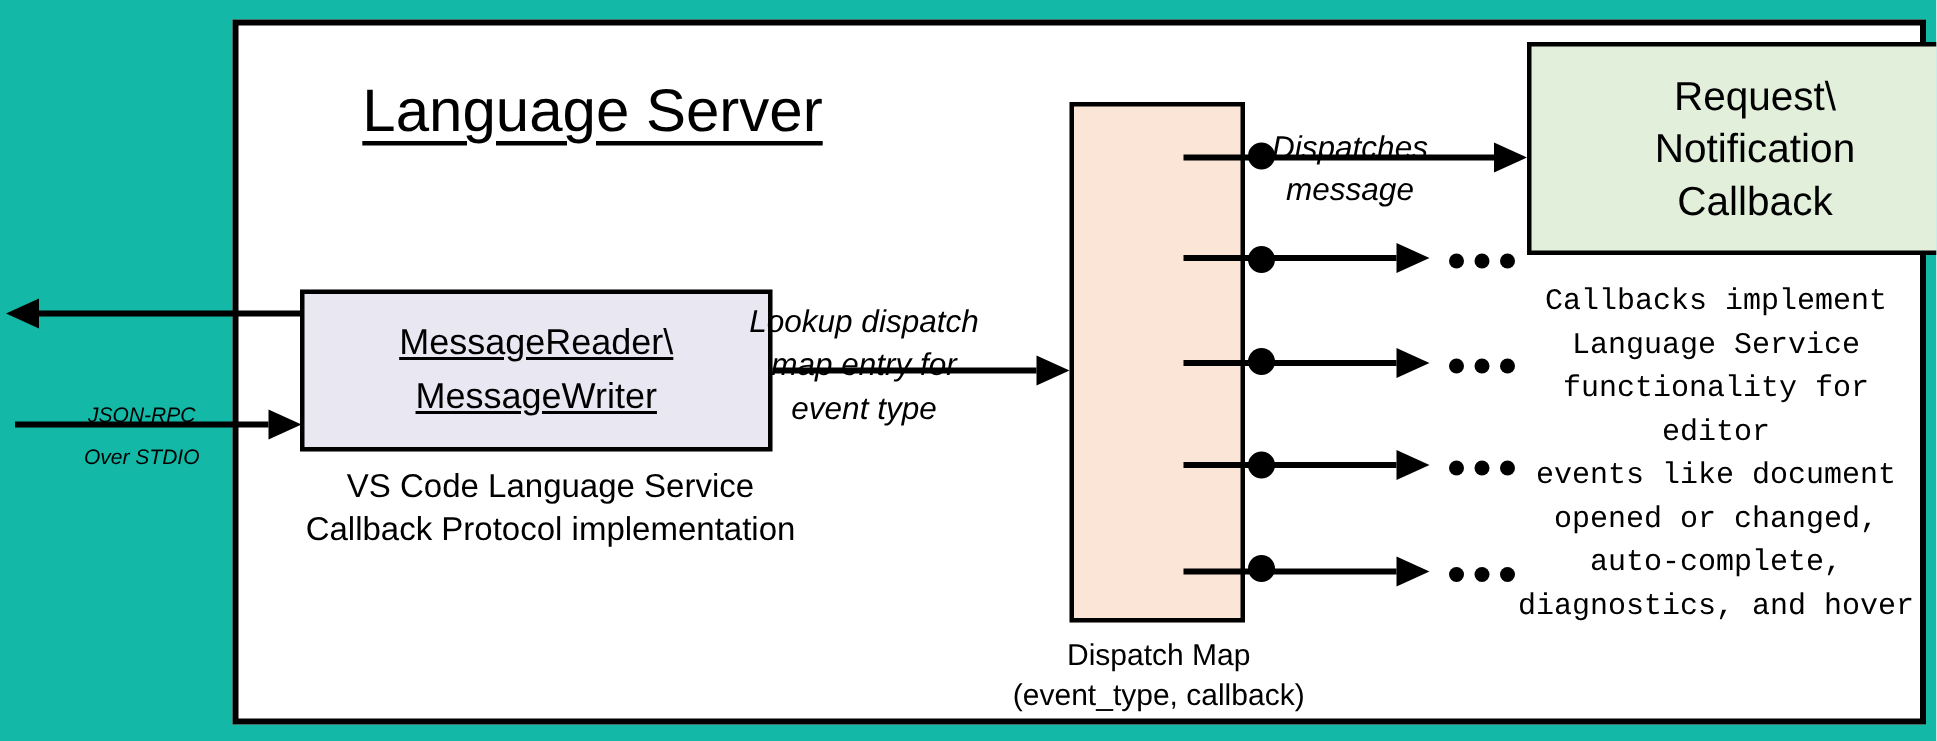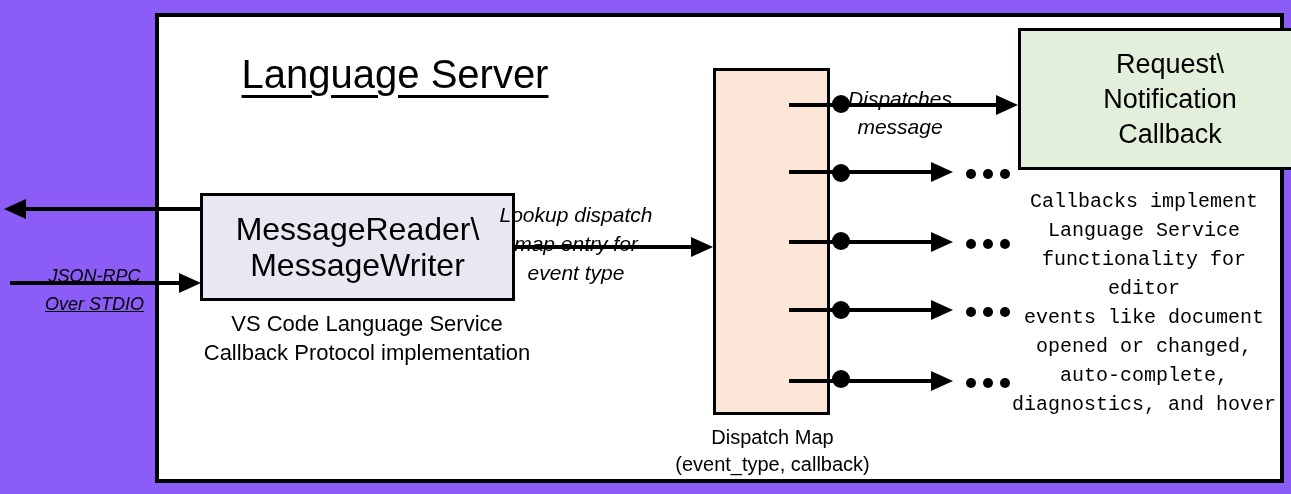--- a/index.html
+++ b/index.html
@@ -1,17 +1,17 @@
 <!DOCTYPE html>
 <html><head>
 <meta charset="utf-8">
 <style>
   html,body{margin:0;padding:0;background:#ffffff;}
   body{font-family:"Liberation Sans",sans-serif;color:#000;}
-  #stage{position:relative;width:1291px;height:494px;background:#8b5cf6;overflow:hidden;}
+  #stage{position:relative;width:1291px;height:494px;background:#14b8a6;overflow:hidden;}
 
   .box{position:absolute;box-sizing:border-box;border:3px solid #000;
        display:flex;align-items:center;justify-content:center;text-align:center;
        white-space:pre-line;}
 
   .outer{position:absolute;box-sizing:border-box;border:4px solid #000;background:#fff;}
 
   .label{position:absolute;text-align:center;white-space:pre-line;}
   .italic{font-style:italic;margin-top:43px;}
 
@@ -43,24 +43,24 @@
   <div class="outer" style="left:155px;top:13px;width:1129px;height:470px;"></div>
 
   <div class="label title" style="left:165px;top:52px;width:460px;">Language Server</div>
 
   <div class="head-left" style="left:4px;top:199px;"></div>
   <div class="hline" style="left:25px;top:207px;width:175px;"></div>
 
   <div class="hline" style="left:10px;top:281px;width:169px;"></div>
   <div class="head-right" style="left:179px;top:273px;"></div>
 
-  <div class="label italic" style="left:12px;top:219px;width:165px;font-size:18px;line-height:28px;text-decoration:underline;">JSON-RPC
+  <div class="label italic" style="left:12px;top:219px;width:165px;font-size:14px;line-height:28px;">JSON-RPC
 Over STDIO</div>
 
-  <div class="box" style="left:200px;top:193px;width:315px;height:108px;background:#E8E7F2;font-size:32px;line-height:36px;">MessageReader\
+  <div class="box" style="left:200px;top:193px;width:315px;height:108px;background:#E8E7F2;font-size:24px;line-height:36px;text-decoration:underline;">MessageReader\
 MessageWriter</div>
 
   <div class="label" style="left:182px;top:309px;width:370px;font-size:22px;line-height:29px;">VS Code Language Service
 Callback Protocol implementation</div>
 
   <div class="label italic" style="left:470px;top:157px;width:212px;font-size:21px;line-height:29px;">Lookup dispatch
 map entry for
 event type</div>
 
   <div class="hline" style="left:515px;top:245px;width:176px;"></div>

